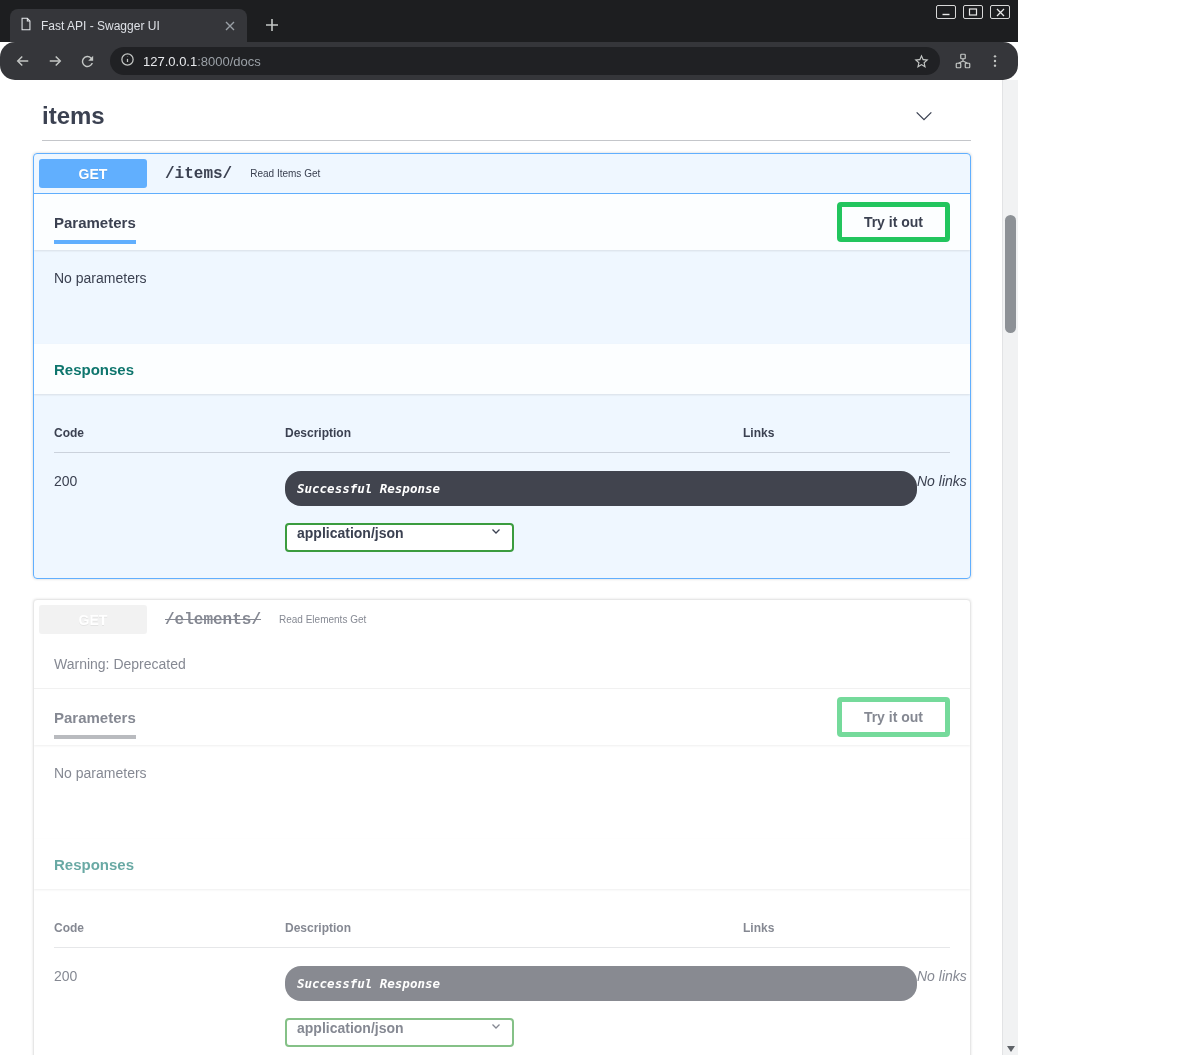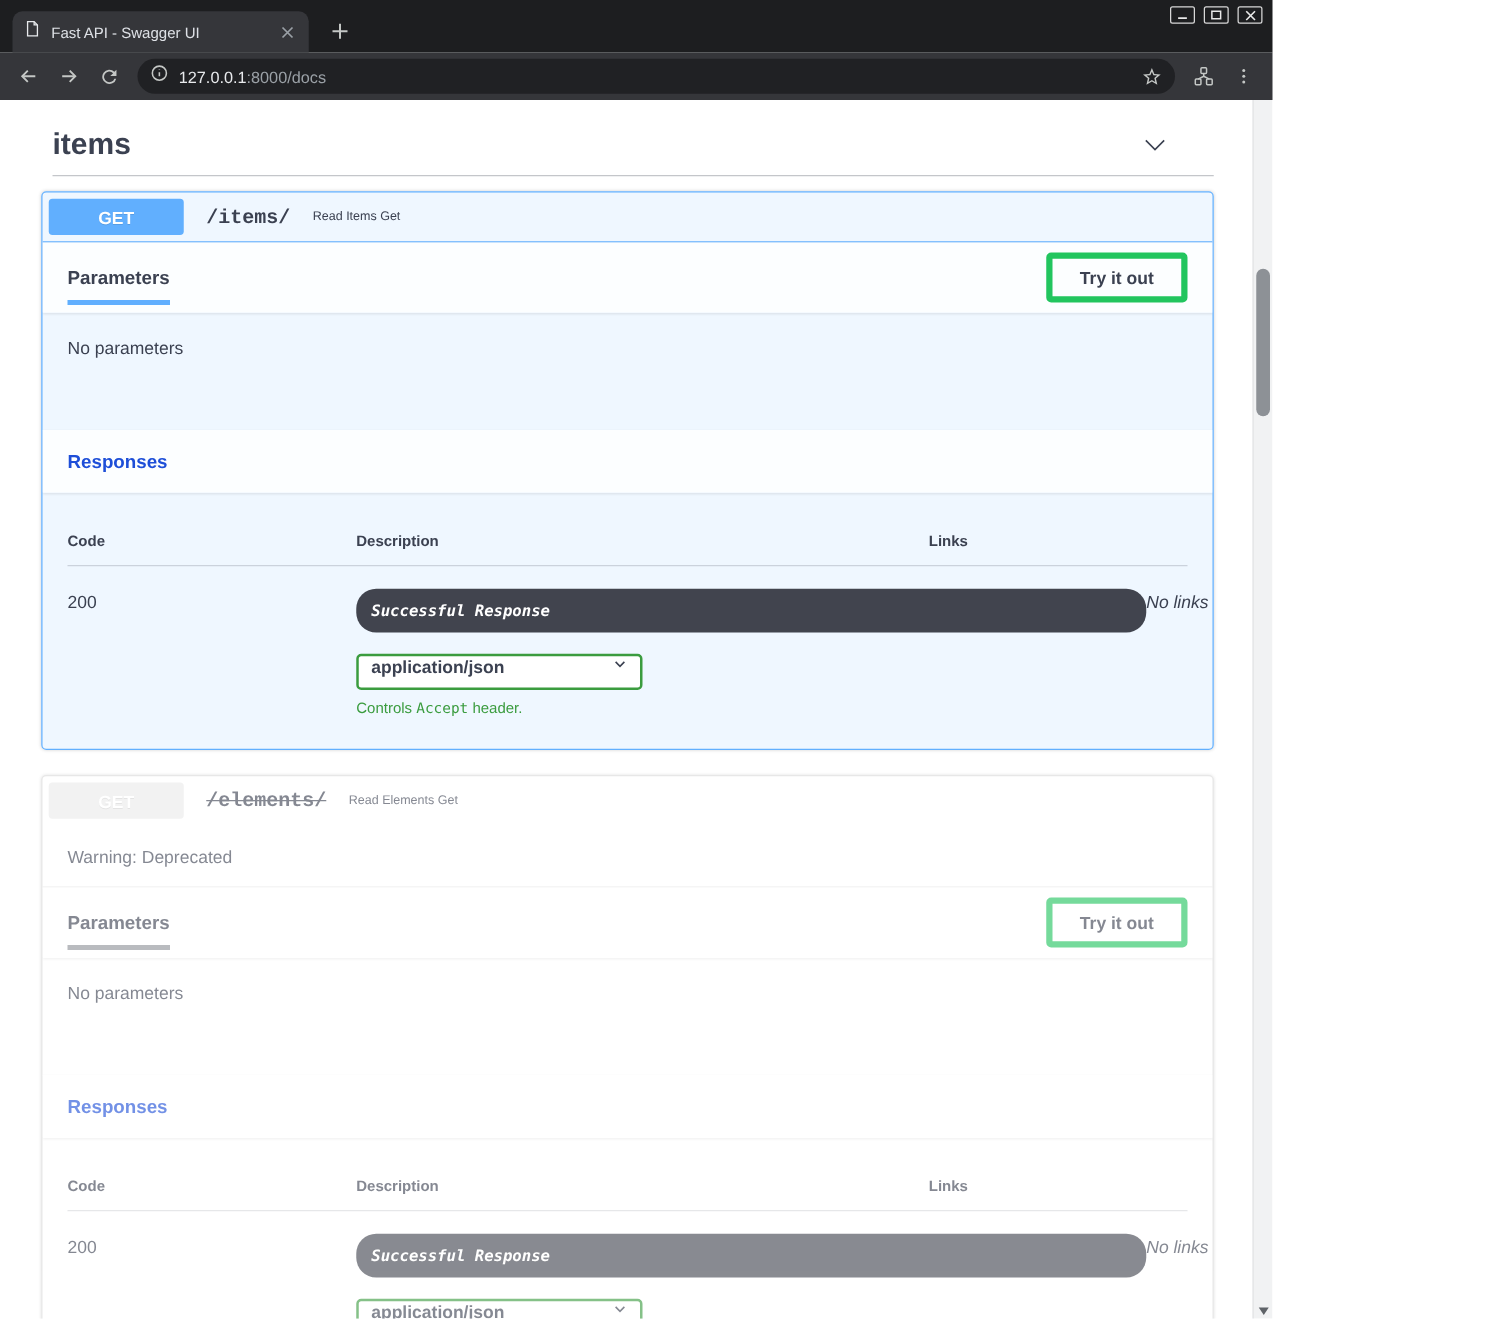--- a/index.html
+++ b/index.html
@@ -16,21 +16,21 @@
   .win-btn svg { display: block; }
 
   .tab { position: absolute; left: 10px; bottom: 0; width: 237px; height: 33px; background: #35363a;
          border-radius: 8px 8px 0 0; display: flex; align-items: center; padding: 0 9px; gap: 8px; }
   .tab-title { color: #dee1e6; font-size: 12px; flex: 1; white-space: nowrap; overflow: hidden; }
   .tab-close { width: 16px; height: 16px; display: flex; align-items: center; justify-content: center; border-radius: 8px; }
   .new-tab { position: absolute; left: 258px; bottom: 3px; width: 28px; height: 28px;
              display: flex; align-items: center; justify-content: center; border-radius: 14px; }
 
   
-  .toolbar { height: 38px; background: #35363a; display: flex; align-items: center; padding: 0 8px; gap: 2px; flex: none; }
+  .toolbar { height: 38px; background: #35363a; display: flex; align-items: center; padding: 0 8px; gap: 2px; flex: none; border-radius: 15px; }
   .nav-btn { width: 30px; height: 28px; display: flex; align-items: center; justify-content: center; border-radius: 14px; }
   .addressbar { flex: 1; height: 28px; margin: 0 6px; background: #202124; border-radius: 14px;
                 display: flex; align-items: center; padding: 0 6px 0 10px; gap: 8px; }
   .url { font-size: 13px; flex: 1; white-space: nowrap; overflow: hidden; }
   .url .host { color: #e8eaed; }
   .url .rest { color: #9aa0a6; }
   .bookmark-btn { width: 26px; height: 24px; display: flex; align-items: center; justify-content: center; }
 
   
   .content { flex: 1; background: #fff; position: relative; overflow: hidden; color: #3b4151; }
@@ -62,21 +62,21 @@
 
   .opblock-section-header { min-height: 50px; display: flex; align-items: center; justify-content: space-between;
                             padding: 8px 20px; background: rgba(255,255,255,.8); box-shadow: 0 1px 2px rgba(0,0,0,.1); }
   .param-tab { font-size: 15px; font-weight: 700; color: #3b4151; position: relative; cursor: pointer; }
   .param-tab::after { content: ""; position: absolute; left: 0; right: 0; bottom: -13px; height: 4px; background: #61affe; }
   .deprecated .param-tab::after { background: #8f9399; }
   .try-btn { padding: 7px 22px; border: 5px solid #22c55e; border-radius: 4px; background: transparent;
              font-family: "Liberation Sans", sans-serif; font-size: 14px; font-weight: 600; color: #3b4151; cursor: pointer; }
 
   .no-params { padding: 20px 20px 58px; font-size: 14px; color: #3b4151; }
-  .responses-title { font-size: 15px; font-weight: 700; color: #1d4ed8; }
+  .responses-title { font-size: 15px; font-weight: 700; color: #0f766e; }
 
   .responses-wrap { padding: 18px 20px 26px; }
   .t-head, .t-row { display: grid; grid-template-columns: 231px 1fr 207px; }
   .t-head { font-size: 12px; font-weight: 700; color: #3b4151; padding: 14px 0 12px; border-bottom: 1px solid rgba(59,65,81,.2); }
   .t-row { padding-top: 18px; }
   .code-cell { font-size: 14px; color: #3b4151; padding-top: 2px; }
   .response-box { width: 632px; background: #41444e; border-radius: 16px; padding: 10px 12px; color: #fff;
                   font-family: "DejaVu Sans Mono", monospace; font-style: italic; font-weight: 600; font-size: 12.5px; }
   .media-select { margin-top: 17px; width: 229px; height: 29px; background: #fff; border: 2px solid #3b9c3f;
                   border-radius: 4px; display: flex; align-items: flex-start; justify-content: space-between;
@@ -220,21 +220,20 @@
           <div class="t-row">
             <div class="code-cell">200</div>
             <div class="desc-cell">
               <div class="response-box">Successful Response</div>
               <div class="media-select">
                 <span>application/json</span>
                 <svg width="12" height="12" viewBox="0 0 24 24" fill="none" stroke="#3b4151" stroke-width="2.6">
                     <path d="M5 9l7 7 7-7"></path>
                   </svg>
               </div>
-              <div class="accept-note"><span>Controls </span><code>Accept</code><span> header.</span></div>
             </div>
             <div class="links-cell">No links</div>
           </div>
         </div>
       </div>
 
       <div class="opblock deprecated">
         <div class="opblock-summary">
           <span class="method-badge">GET</span>
           <span class="op-path">/elements/</span>

